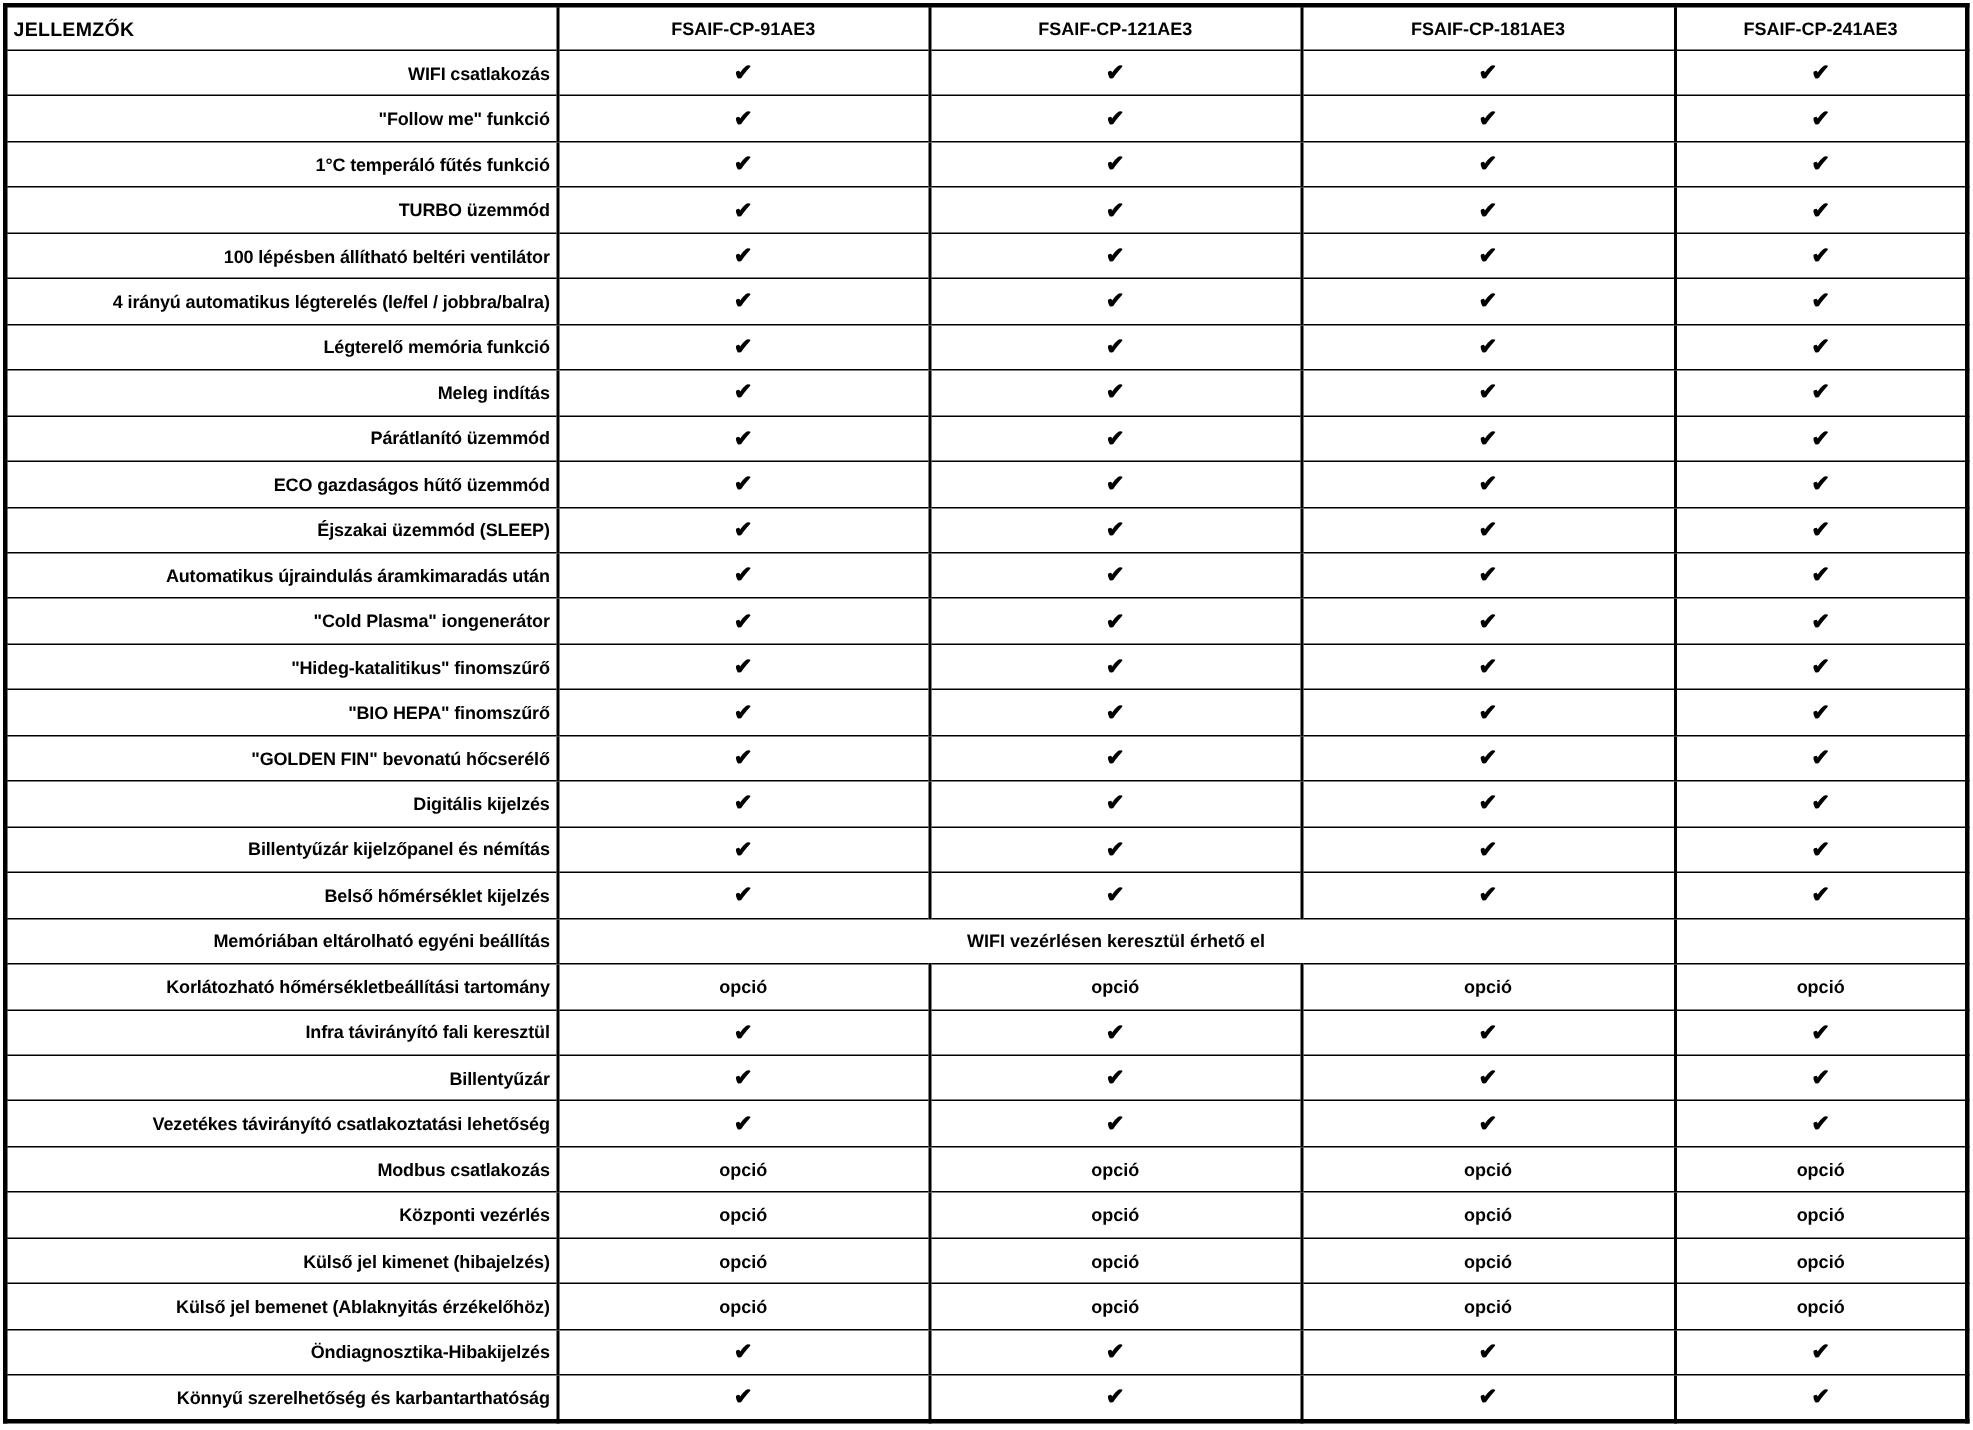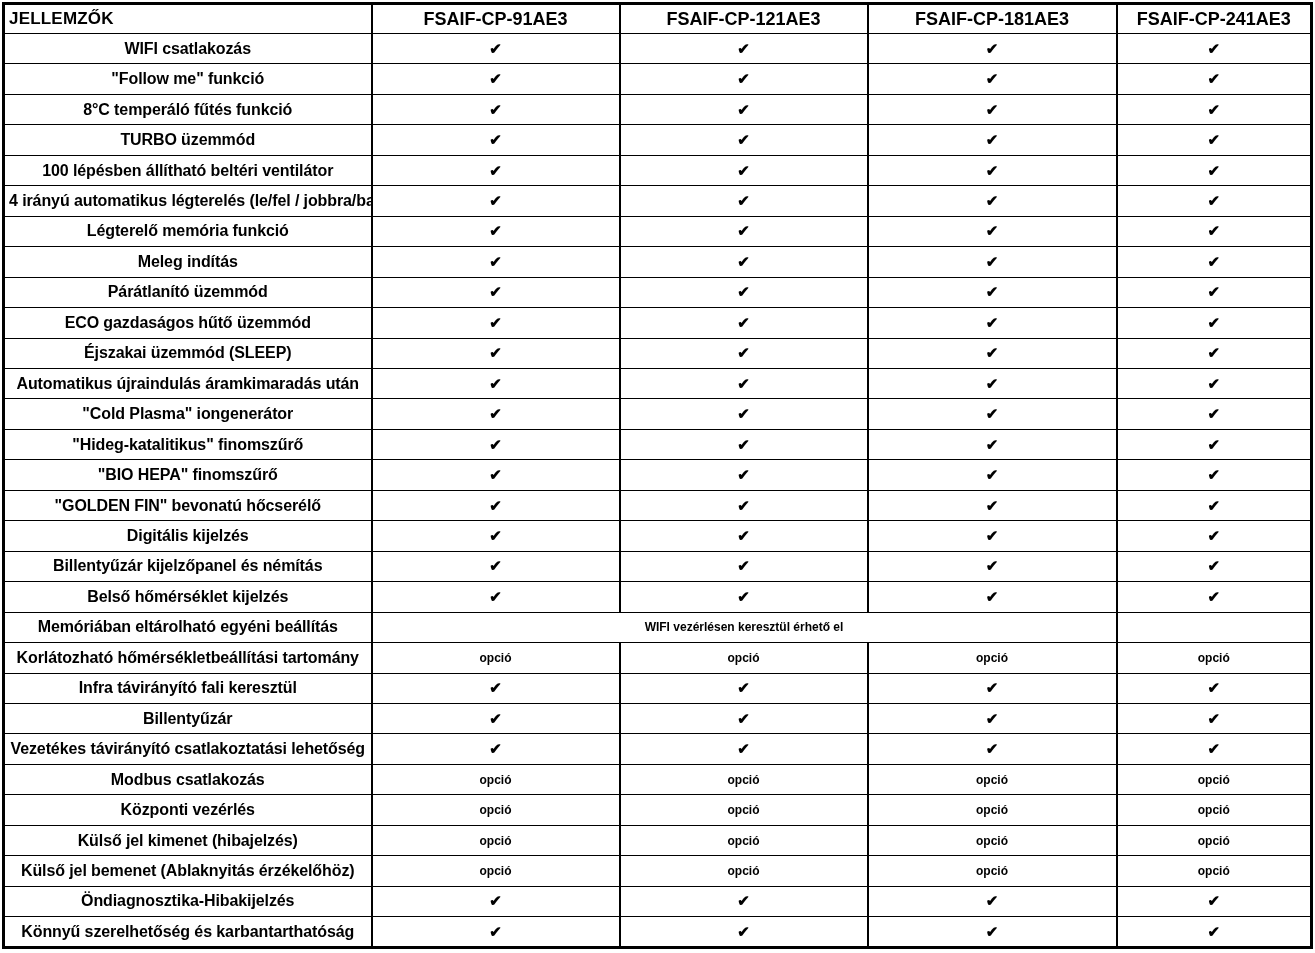--- a/index.html
+++ b/index.html
@@ -31,31 +31,31 @@
     padding: 0 4px;
     color: #000000;
     font-weight: bold;
     overflow: hidden;
     white-space: nowrap;
   }
   table.spec thead tr { height: 30px; }
   table.spec tbody tr { height: 26px; }
   th.feature-head {
     text-align: left;
-    font-size: 17px;
+    font-size: 13px;
     padding-left: 10px;
     letter-spacing: 0.2px;
   }
   th.model-head {
     text-align: center;
-    font-size: 18px;
+    font-size: 12px;
   }
   td.feature {
-    text-align: center;
-    font-size: 16px;
+    text-align: right;
+    font-size: 12px;
     padding-left: 5px;
     letter-spacing: -0.1px;
   }
   td.val {
     text-align: center;
     font-size: 12px;
   }
   span.check {
     font-size: 15px;
     line-height: 1;
@@ -96,21 +96,21 @@
           <td class="val"><span class="check">✔</span></td>
         </tr>
         <tr>
           <td class="feature">"Follow me" funkció</td>
           <td class="val"><span class="check">✔</span></td>
           <td class="val"><span class="check">✔</span></td>
           <td class="val"><span class="check">✔</span></td>
           <td class="val"><span class="check">✔</span></td>
         </tr>
         <tr>
-          <td class="feature">8°C  temperáló fűtés funkció</td>
+          <td class="feature">1°C  temperáló fűtés funkció</td>
           <td class="val"><span class="check">✔</span></td>
           <td class="val"><span class="check">✔</span></td>
           <td class="val"><span class="check">✔</span></td>
           <td class="val"><span class="check">✔</span></td>
         </tr>
         <tr>
           <td class="feature">TURBO üzemmód</td>
           <td class="val"><span class="check">✔</span></td>
           <td class="val"><span class="check">✔</span></td>
           <td class="val"><span class="check">✔</span></td>

